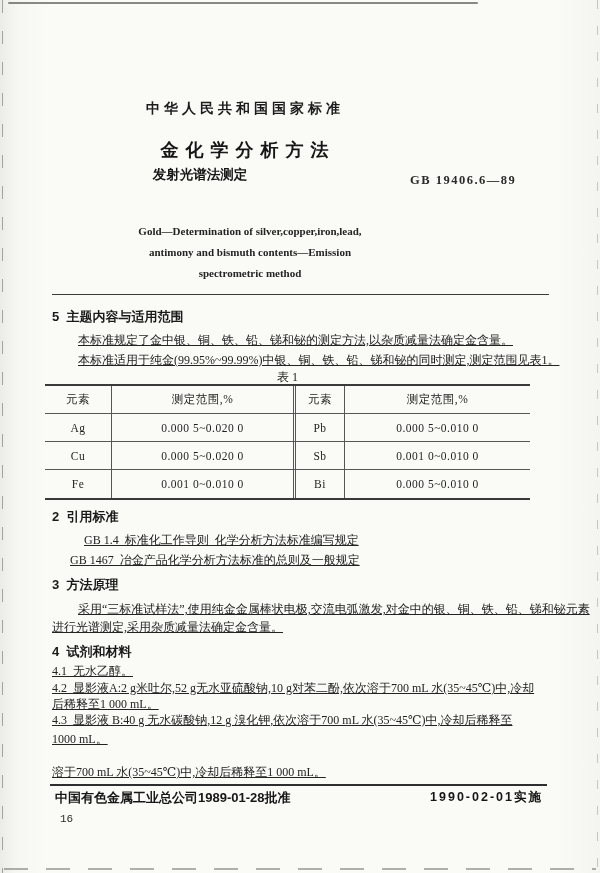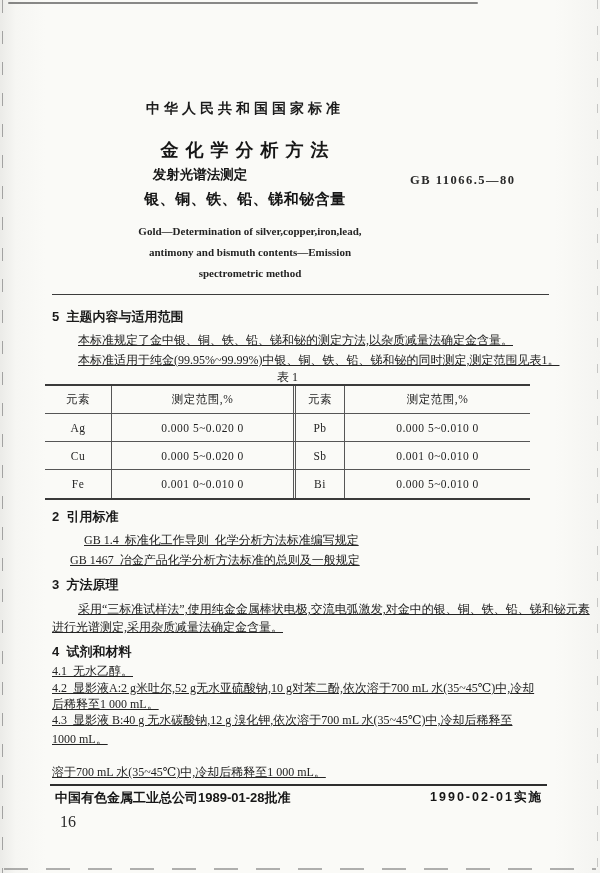--- a/index.html
+++ b/index.html
@@ -40,37 +40,36 @@
   .tbl .cell { display:flex; align-items:center; justify-content:center; border-bottom:1px solid #565656; color:#1e1e1e; letter-spacing:0.5px; }
   .tbl .c1 { border-right:1px solid #565656; }
   .tbl .c2 { border-right:3px double #565656; }
   .tbl .c3 { border-right:1px solid #565656; }
   .tbl .lastrow { border-bottom:none; }
   .tbl .hd { font-size:11.5px; }
 
   .rule2 { top:784px; left:50px; width:497px; height:2px; background:#2e2e2e; }
   .footer-left { top:789px; left:55px; font-size:13px; color:#161616; }
   .footer-right { top:789px; left:250px; width:293px; text-align:right; font-size:12.5px; letter-spacing:2px; color:#161616; }
-  .page-num { top:813px; left:60px; font-size:16px; color:#2a2a2a; font-family:Liberation Serif, serif; }
+  .page-num { top:813px; left:60px; font-size:11px; color:#2a2a2a; font-family:Liberation Mono, monospace; }
 </style>
 </head>
 <body>
 
 <div class="page">
 
   <div class="edge-top-line"></div>
   <div class="edge-left-line"></div>
   <div class="edge-right-line"></div>
   <div class="edge-bottom-line"></div>
 
   <div class="abs std-header heiti ln">中华人民共和国国家标准</div>
   <div class="abs title1 heiti ln">金 化 学 分 析 方 法</div>
   <div class="abs title2 heiti ln">发射光谱法测定</div>
-  <div class="abs title3 heiti ln">银、铜、铁、铅、锑和铋含量</div>
-  <div class="abs std-code ln">GB 11066.5—80</div>
+  <div class="abs std-code ln">GB 19406.6—89</div>
   <div class="abs en-title">
     <div class="ln">Gold—Determination of silver,copper,iron,lead,</div>
     <div class="ln">antimony and bismuth contents—Emission</div>
     <div class="ln">spectrometric method</div>
   </div>
 
   <div class="abs rule1"></div>
 
   <div class="abs sec-heading heiti ln" style="top:308px; left:52px;">5  主题内容与适用范围</div>
   <div class="abs body-ln ln" style="top:332px; left:78px;">本标准规定了金中银、铜、铁、铅、锑和铋的测定方法,以杂质减量法确定金含量。</div>

